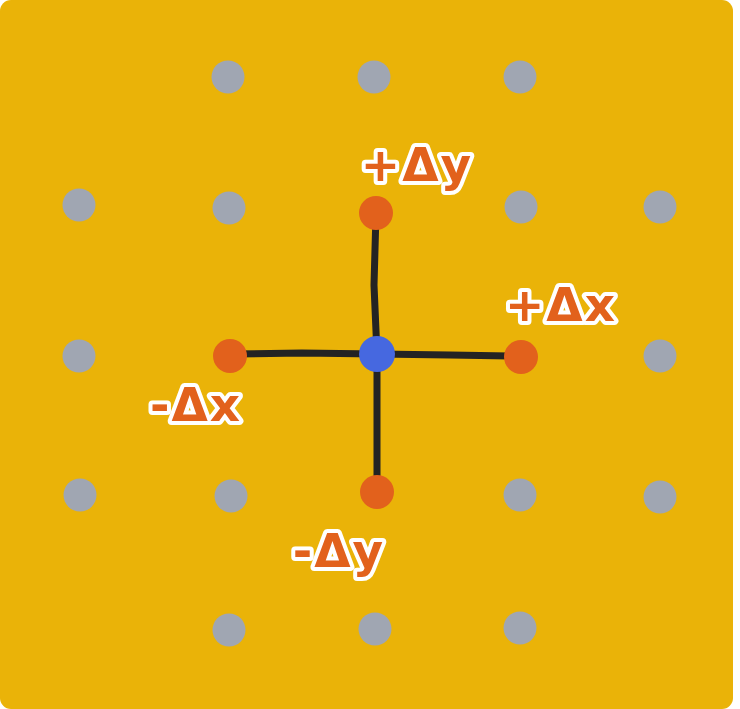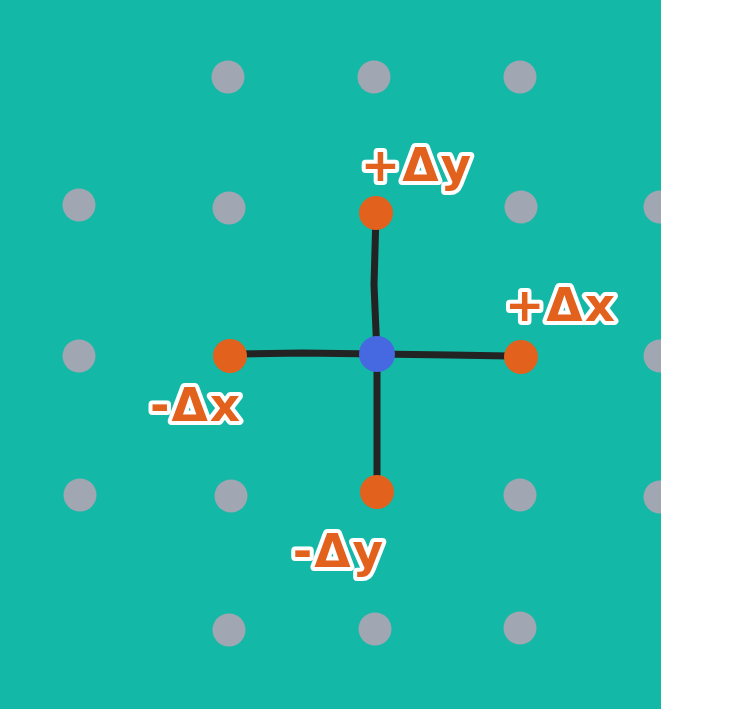--- a/index.html
+++ b/index.html
@@ -3,24 +3,25 @@
 <meta charset="utf-8">
 <style>
   html, body {
     margin: 0;
     padding: 0;
     background: #ffffff;
     font-family: "DejaVu Sans", sans-serif;
   }
   .stage {
     position: relative;
-    width: 661px;
+    width: 733px;
     height: 709px;
-    background: #14b8a6;
+    background: #eab308;
     overflow: hidden;
+    border-radius: 11px;
   }
   svg { display: block; }
   .stencil-label {
     font-family: "DejaVu Sans", sans-serif;
     font-weight: 700;
     font-size: 47px;
     letter-spacing: 2px;
     text-anchor: middle;
     paint-order: stroke fill;
     stroke-linejoin: round;

